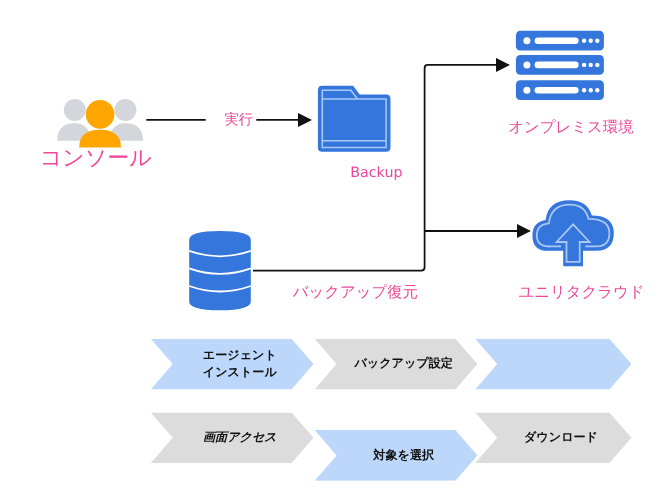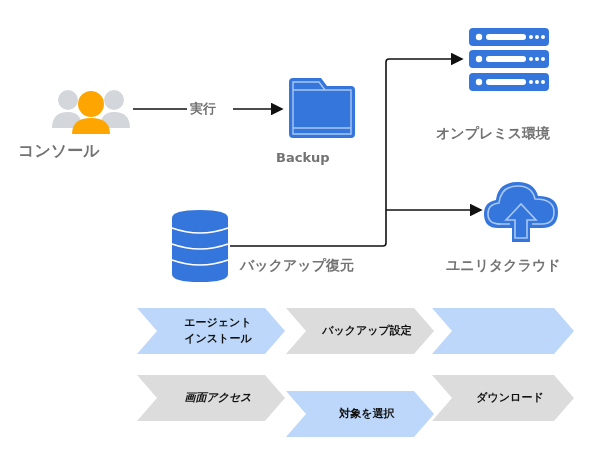--- a/index.html
+++ b/index.html
@@ -1,19 +1,19 @@
 <!DOCTYPE html>
 <html><head>
 <meta charset="utf-8">
 <style>
   html, body { margin: 0; padding: 0; background: #ffffff; }
   body { width: 600px; height: 450px; position: relative; overflow: hidden;
          font-family: "DejaVu Sans", "Liberation Sans", sans-serif; color: #111; }
   .abs { position: absolute; }
-  .lbl { font-weight: bold; color: #737373; white-space: nowrap; text-align: left; }
+  .lbl { font-weight: normal; color: #ec4899; white-space: nowrap; text-align: right; }
   .chev { position: absolute; width: 148px; height: 46px; }
   .chev svg { position: absolute; left: 0; top: 0; }
   .chev .txt { position: absolute; left: 14px; right: 0; top: 0; bottom: 0; display: flex;
                align-items: center; justify-content: center; text-align: center;
                font-size: 11px; font-weight: bold; line-height: 16px; color: #111; }
   svg.lines { position: absolute; left: 0; top: 0; }
 </style>
 </head>
 <body>
 
@@ -32,21 +32,21 @@
 </svg>
 
 <svg class="abs" style="left:52px;top:84px" width="80" height="52" viewBox="0 0 80 52">
   <circle cx="16" cy="16" r="10" fill="#d3d6db"></circle>
   <path d="M0,44 Q0,28 16,28 Q30,28 30,44 z" fill="#d3d6db"></path>
   <circle cx="62" cy="16" r="10" fill="#d3d6db"></circle>
   <path d="M48,44 Q48,28 62,28 Q78,28 78,44 z" fill="#d3d6db"></path>
   <circle cx="39" cy="20" r="13" fill="#ffa500"></circle>
   <path d="M20,50 Q20,34 39,34 Q58,34 58,50 z" fill="#ffa500"></path>
 </svg>
-<div class="abs lbl" style="left:18px;top:141px;width:120px;font-size:16px;">コンソール</div>
+<div class="abs lbl" style="left:18px;top:130px;width:120px;font-size:20px;">コンソール</div>
 
 <div class="abs lbl" style="left:190px;top:100px;width:40px;font-size:13px;">実行</div>
 
 <svg class="abs" style="left:285px;top:76px" width="72" height="64" viewBox="0 0 72 64">
   <path d="M4,6 Q4,2 8,2 L36,2 L42,10 L66,10 Q70,10 70,14 L70,58 Q70,62 66,62 L8,62 Q4,62 4,58 z" fill="#3476dc"></path>
   <path d="M8,14 L8,6 L34,6 L40,14 M8,14 L66,14 L66,52 M8,14 L8,52 L66,52 L66,58 L8,58 L8,52" fill="none" stroke="#a9c7f2" stroke-width="1.4"></path>
 </svg>
 <div class="abs lbl" style="left:276px;top:148px;width:90px;font-size:13px;line-height:20px;">
   <div>Backup</div>
 </div>
@@ -70,21 +70,21 @@
   </g>
   <g>
     <rect x="2" y="47" width="80" height="18" rx="4" fill="#3476dc"></rect>
     <circle cx="12" cy="56" r="3.2" fill="#fff"></circle>
       <rect x="19" y="53" width="40" height="6" rx="3" fill="#fff"></rect>
     <circle cx="64" cy="56" r="2" fill="#fff"></circle>
       <circle cx="70" cy="56" r="2" fill="#fff"></circle>
       <circle cx="76" cy="56" r="2" fill="#fff"></circle>
   </g>
 </svg>
-<div class="abs lbl" style="left:436px;top:107px;width:140px;font-size:14px;margin-top:18px;">オンプレミス環境</div>
+<div class="abs lbl" style="left:436px;top:107px;width:140px;font-size:14px;">オンプレミス環境</div>
 
 <svg class="abs" style="left:170px;top:208px" width="60" height="76" viewBox="0 0 60 76">
   <path d="M2,10 Q2,2 30,2 Q58,2 58,10 L58,66 Q58,74 30,74 Q2,74 2,66 z" fill="#3476dc"></path>
   <path d="M2,20 Q30,30 58,20" fill="none" stroke="#fff" stroke-width="1.6"></path>
   <path d="M2,36 Q30,46 58,36" fill="none" stroke="#fff" stroke-width="1.6"></path>
   <path d="M2,52 Q30,62 58,52" fill="none" stroke="#fff" stroke-width="1.6"></path>
 </svg>
 <div class="abs lbl" style="left:240px;top:257px;width:140px;font-size:14px;">バックアップ復元</div>
 
 <svg class="abs" style="left:482px;top:176px" width="78" height="68" viewBox="0 0 78 68">

